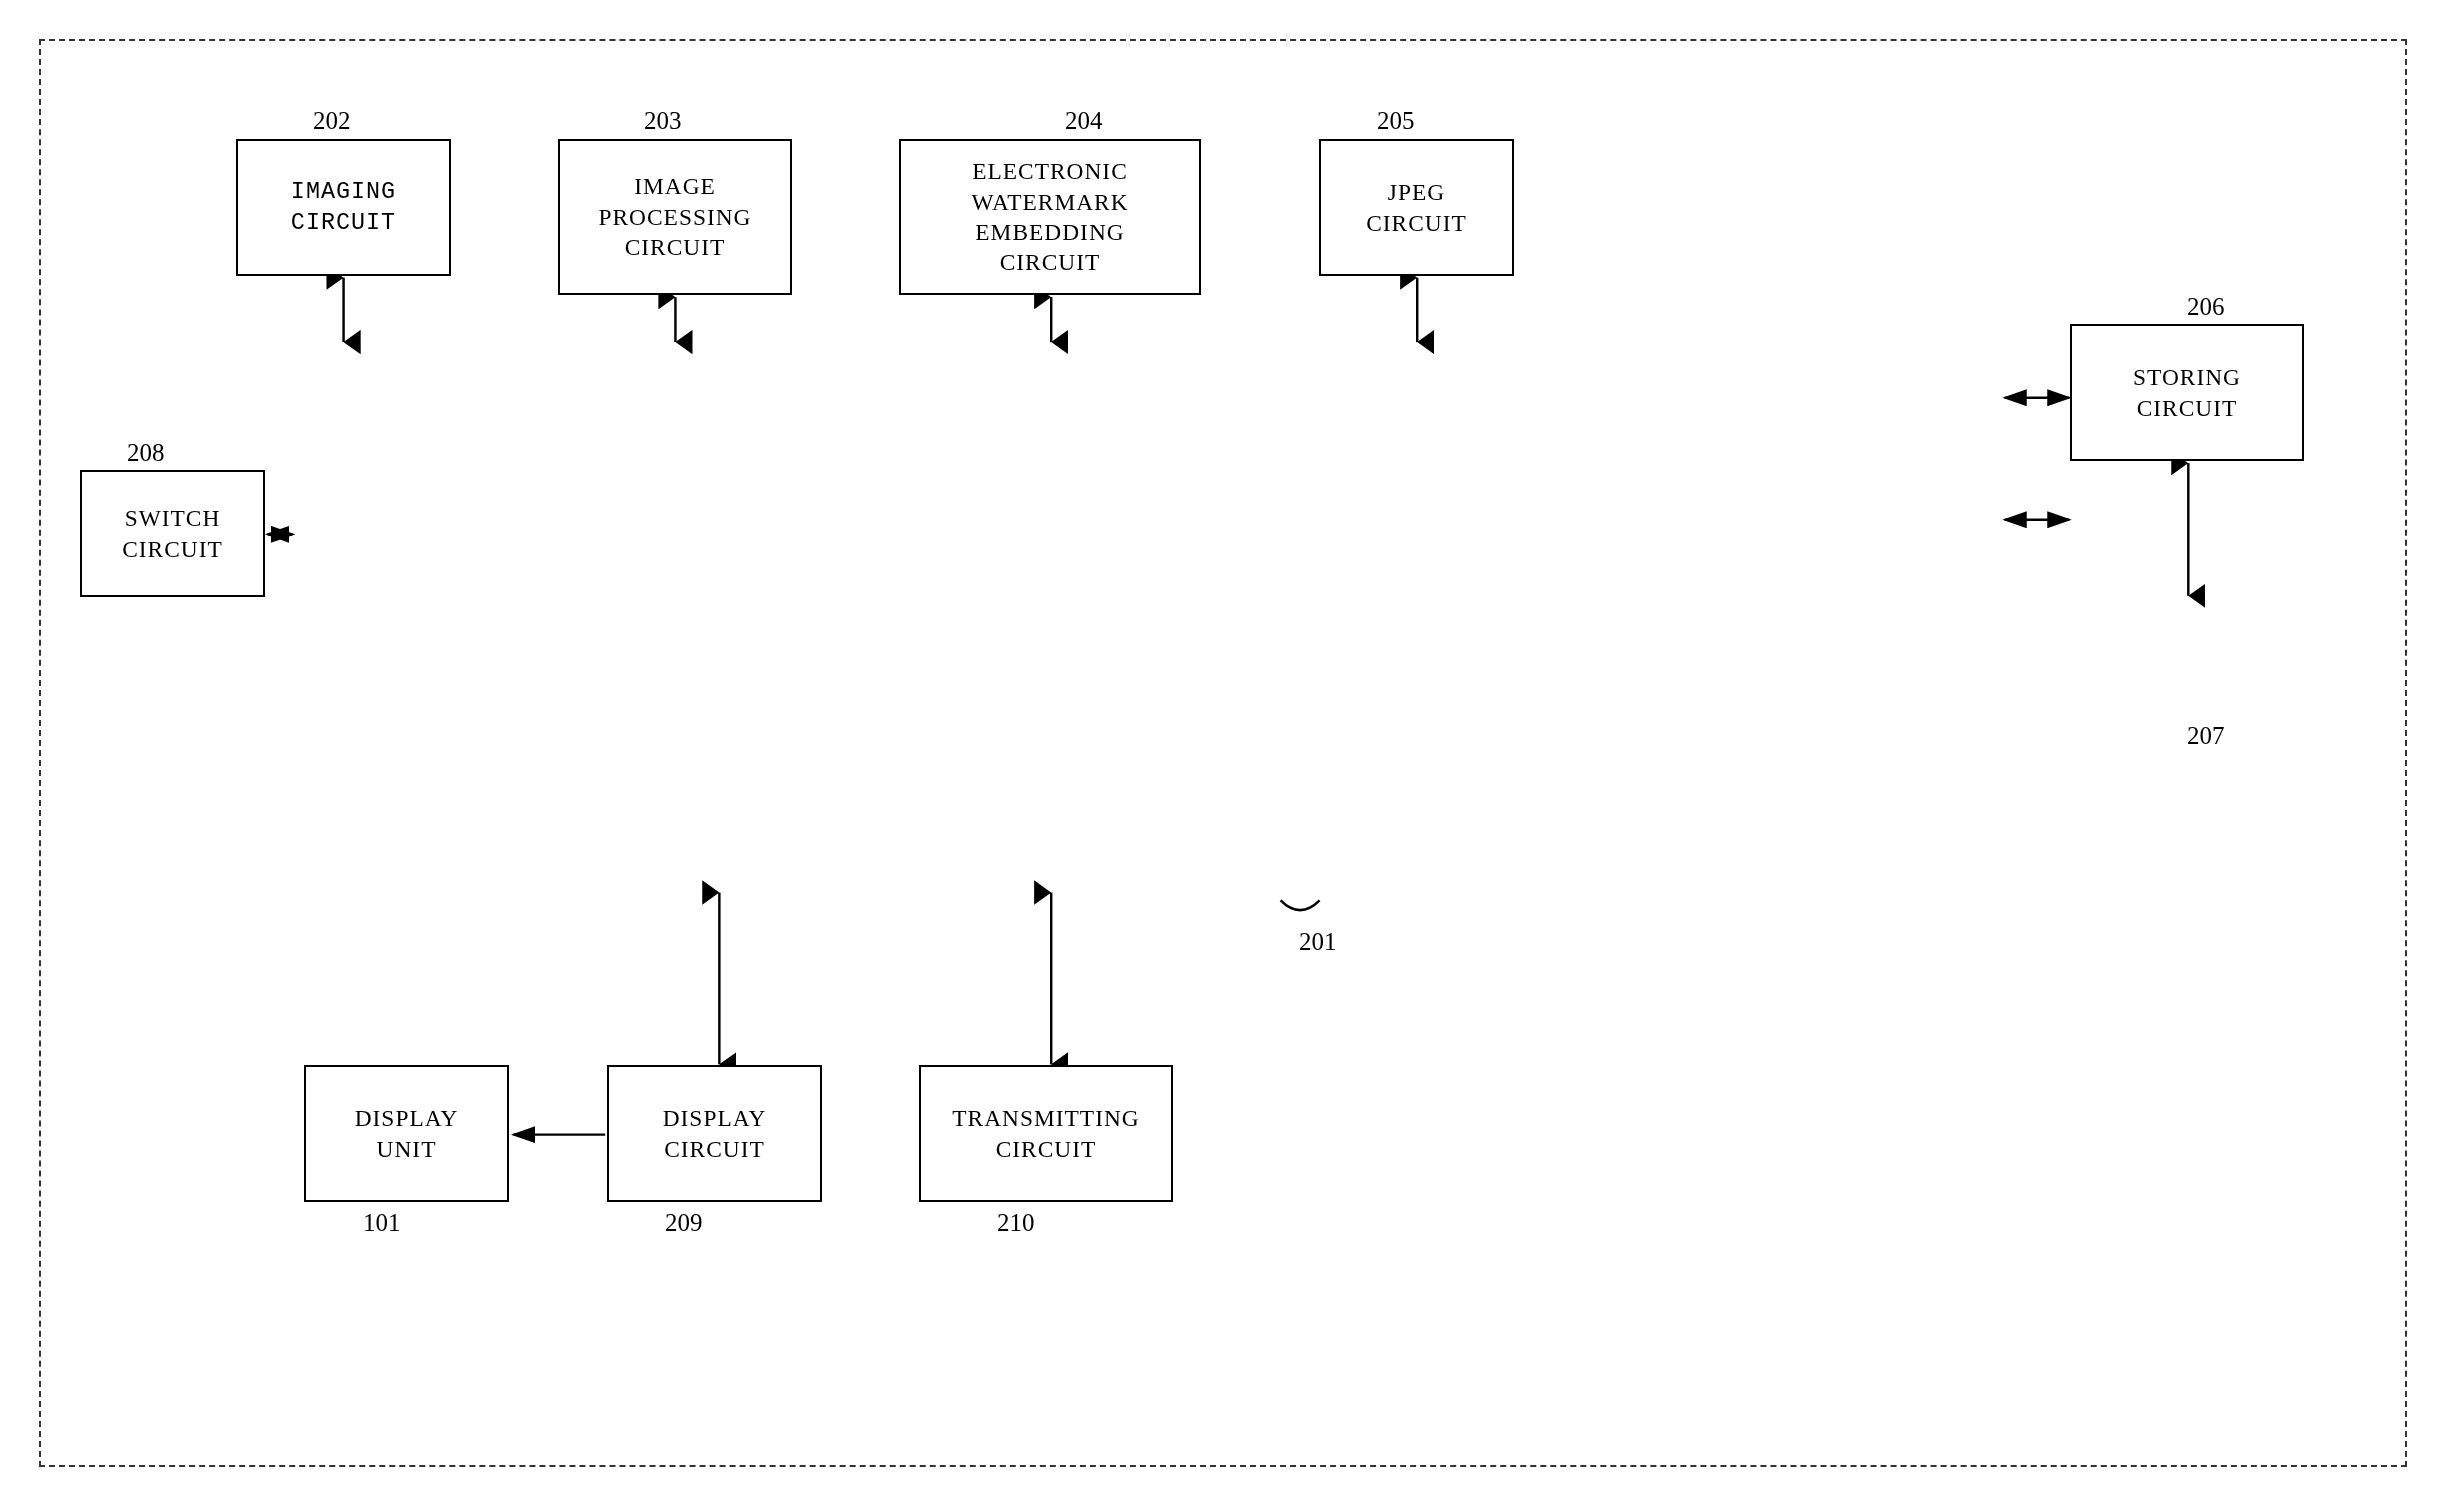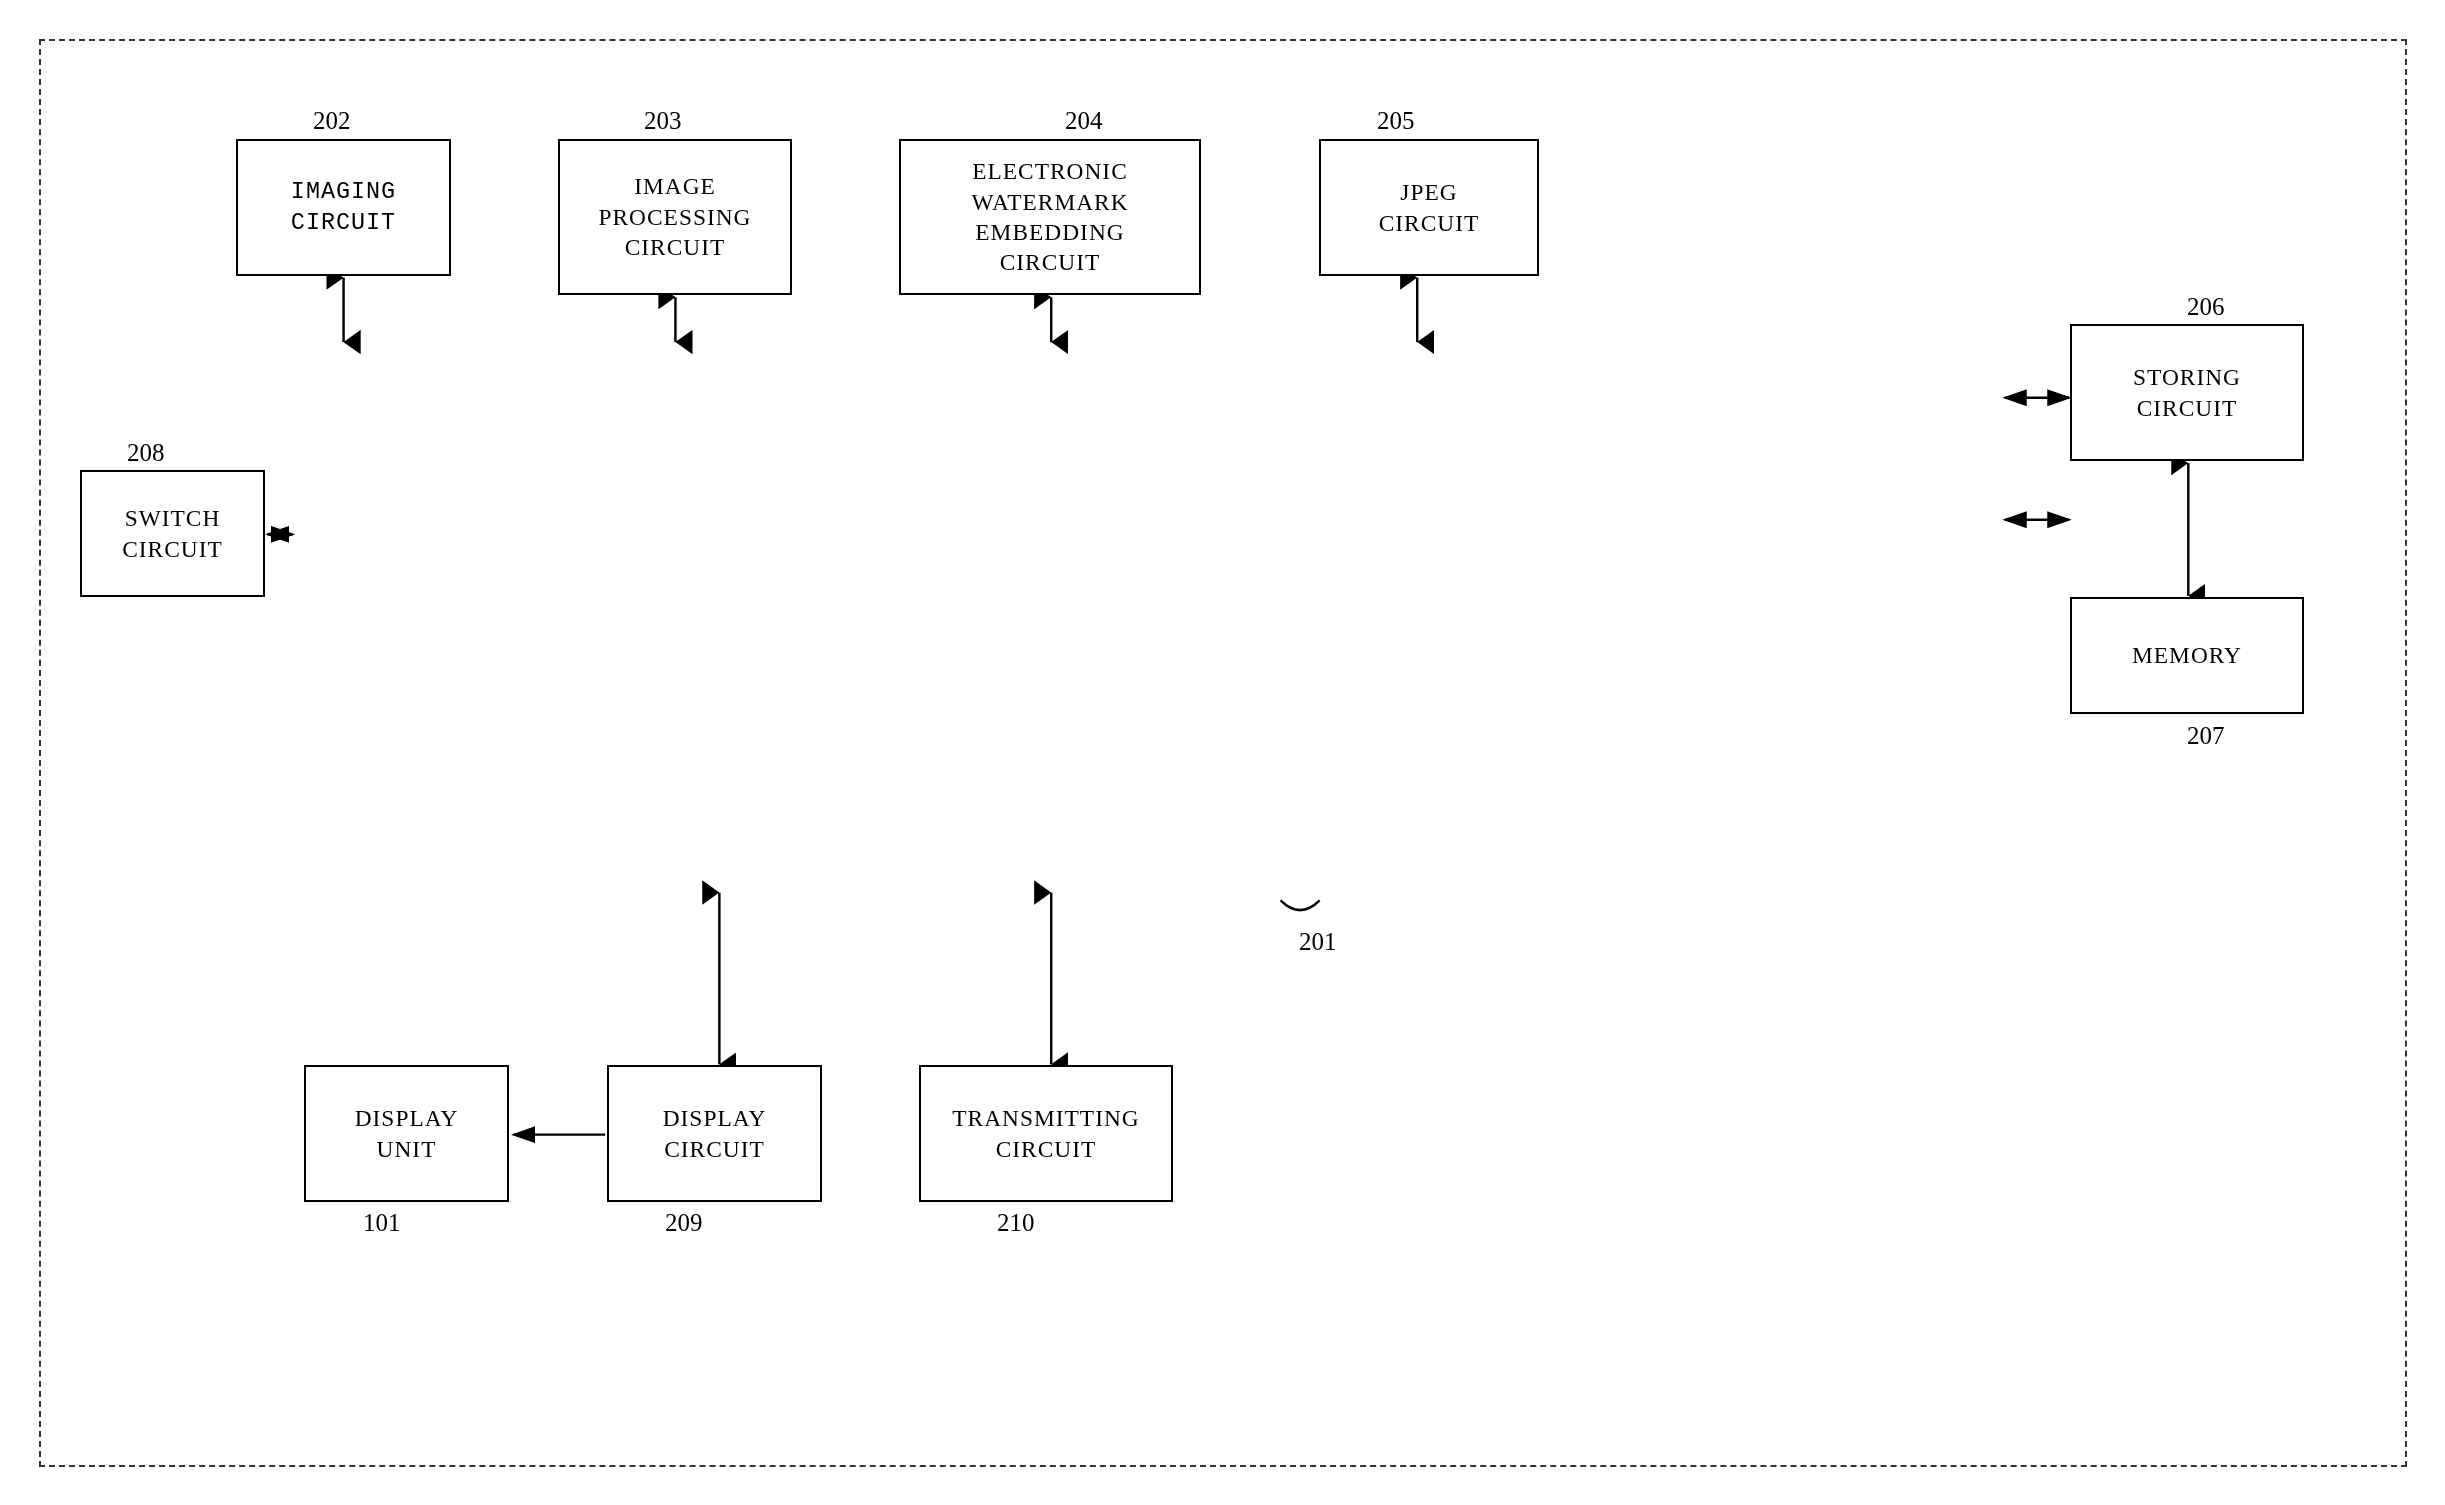--- a/index.html
+++ b/index.html
@@ -74,21 +74,21 @@
       left: 858px;
       top: 98px;
       width: 302px;
       height: 156px;
       font-size: 23.4px;
     }
 
     .jpeg-block {
       left: 1278px;
       top: 98px;
-      width: 220px;
+      width: 195px;
       height: 137px;
       font-size: 23.4px;
     }
 
     
     .storing-block {
       left: 2029px;
       top: 283px;
       width: 234px;
       height: 137px;
@@ -223,23 +223,20 @@
     <span>205</span>
   </div>
 
   <div class="block storing-block">
     <span>STORING<br>CIRCUIT</span>
   </div>
   <div class="label-ref" style="left:2146px; top:252px;">
     <span>206</span>
   </div>
 
-  <div class="block memory-block">
-    <span>MEMORY</span>
-  </div>
   <div class="label-ref" style="left:2146px; top:681px;">
     <span>207</span>
   </div>
 
   <div class="block switch-block">
     <span>SWITCH<br>CIRCUIT</span>
   </div>
   <div class="label-ref" style="left:86px; top:398px;">
     <span>208</span>
   </div>

